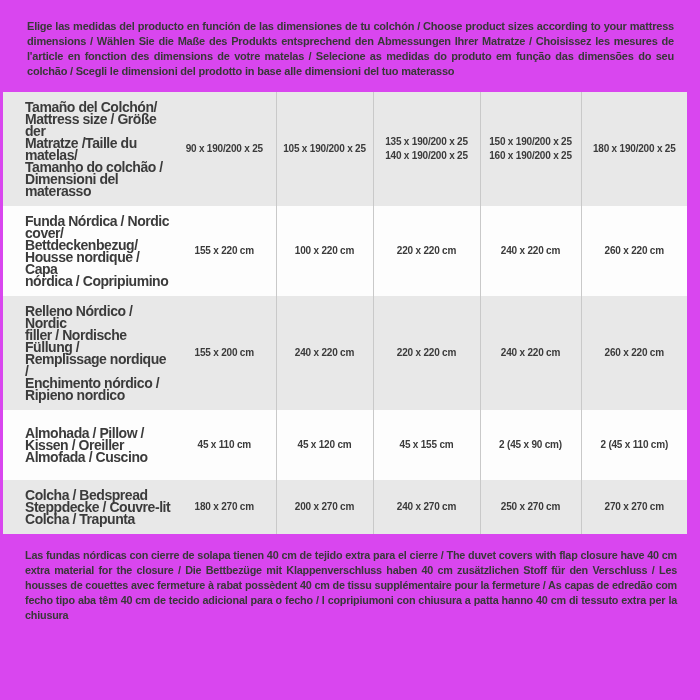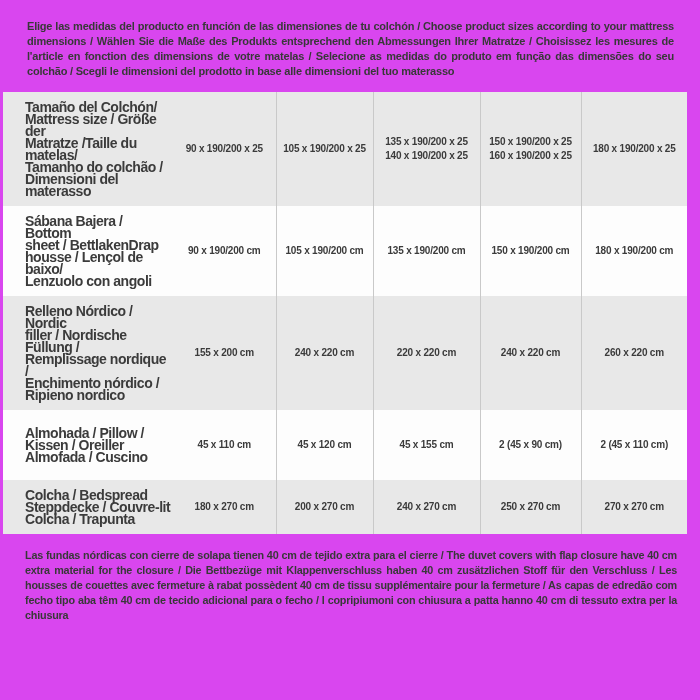--- a/index.html
+++ b/index.html
@@ -99,30 +99,30 @@
 Tamanho do colchão /
 Dimensioni del materasso</td>
         <td class="val">90 x 190/200 x 25</td>
         <td class="val">105 x 190/200 x 25</td>
         <td class="val">135 x 190/200 x 25
 140 x 190/200 x 25</td>
         <td class="val">150 x 190/200 x 25
 160 x 190/200 x 25</td>
         <td class="val">180 x 190/200 x 25</td>
       </tr>
-      <tr class="h64">
-        <td class="lbl">Sábana Bajera / Bottom
-sheet / BettlakenDrap
-housse / Lençol de baixo/
-Lenzuolo con angoli</td>
-        <td class="val">90 x 190/200 cm</td>
-        <td class="val">105 x 190/200 cm</td>
-        <td class="val">135 x 190/200 cm</td>
-        <td class="val">150 x 190/200 cm</td>
-        <td class="val">180 x 190/200 cm</td>
+      <tr class="h66">
+        <td class="lbl">Funda Nórdica /  Nordic
+cover/ Bettdeckenbezug/
+Housse nordique / Capa
+nórdica / Copripiumino</td>
+        <td class="val">155 x 220 cm</td>
+        <td class="val">100 x 220 cm</td>
+        <td class="val">220 x 220 cm</td>
+        <td class="val">240 x 220 cm</td>
+        <td class="val">260 x 220 cm</td>
       </tr>
       <tr class="h72">
         <td class="lbl">Relleno Nórdico / Nordic
 filler / Nordische Füllung /
 Remplissage nordique /
 Enchimento nórdico /
 Ripieno nordico</td>
         <td class="val">155 x 200 cm</td>
         <td class="val">240 x 220 cm</td>
         <td class="val">220 x 220 cm</td>

